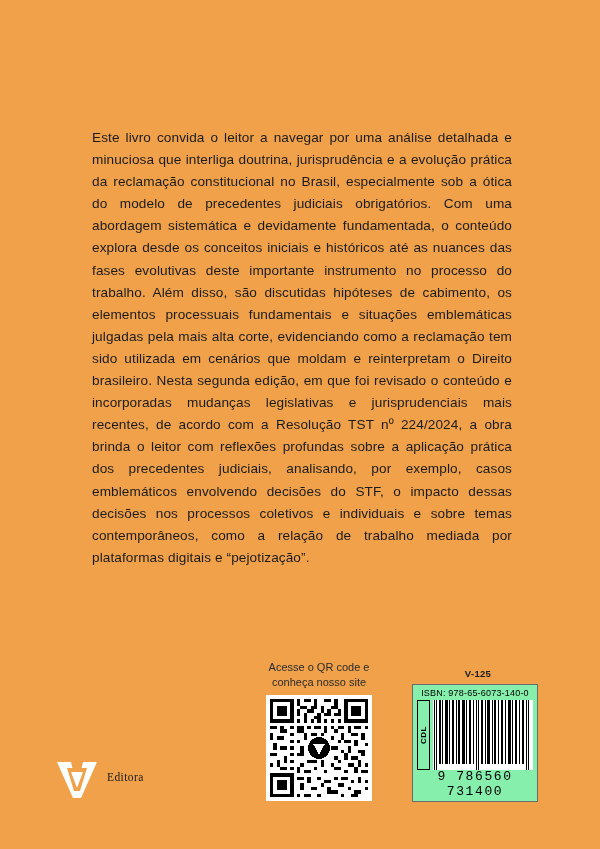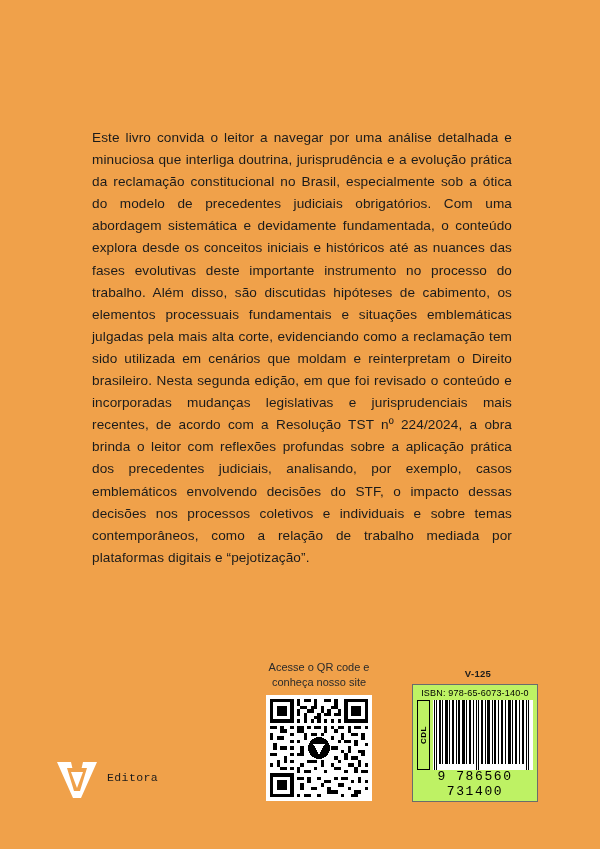--- a/index.html
+++ b/index.html
@@ -68,21 +68,21 @@
     text-align: center;
   }
   .vcode {
     font-size: 9.5px;
     font-weight: bold;
     color: #1b1b1b;
     letter-spacing: 0.3px;
     margin-bottom: 5px;
   }
   .barcode-box {
-    background: #bef264;
+    background: #86efac;
     border: 1px solid #6b6b6b;
     padding: 3px 4px 2px 4px;
     box-sizing: border-box;
     width: 126px;
   }
   .isbn-text {
     font-size: 9px;
     font-family: "Liberation Sans", sans-serif;
     color: #000;
     letter-spacing: 0.2px;
@@ -139,21 +139,21 @@
   .pub-text {
     display: flex;
     flex-direction: column;
     line-height: 1;
   }
   .pub-small {
     font-size: 11.5px;
     color: #1b1b1b;
     letter-spacing: 0.4px;
     margin-bottom: 2px;
-    font-family: Liberation Mono, monospace;
+    font-family: Liberation Serif, serif;
   }
   .pub-big {
     font-size: 25px;
     font-weight: bold;
     color: #111;
     letter-spacing: 0.6px;
     font-family: "Liberation Sans", sans-serif;
   }
 </style>
 </head>

